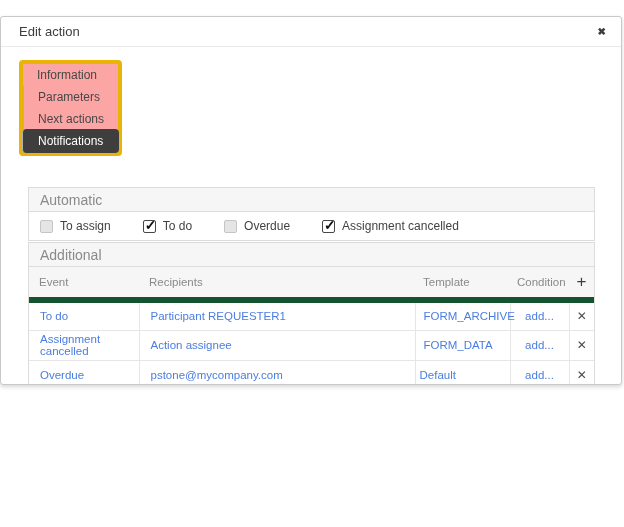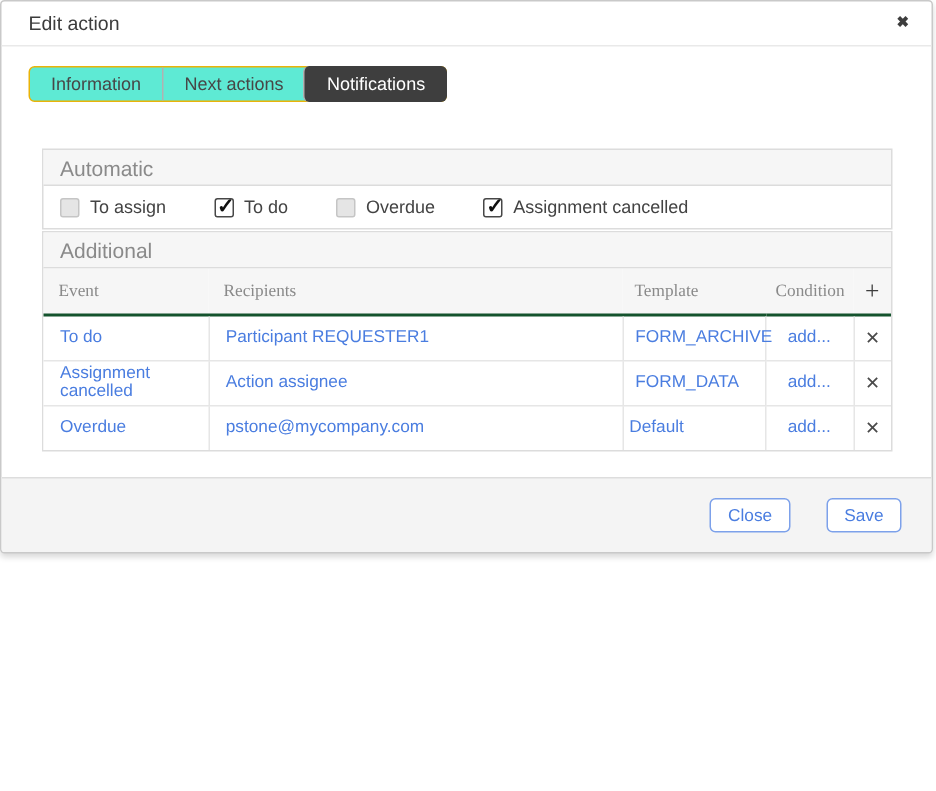--- a/index.html
+++ b/index.html
@@ -1,28 +1,28 @@
 <!DOCTYPE html>
 <html style="--accent-blue: #4a7de0; --button-border: #7da1ea; --active-tab-bg: #3e3e3e; --panel-header-bg: #f6f6f6; --footer-bg: #f4f4f4;"><head>
 <meta charset="utf-8">
 <style>
   * { margin:0; padding:0; box-sizing:border-box; }
   html,body { width:624px; height:527px; background:#fff; font-family:"Liberation Sans",sans-serif; }
 
-  .dialog { position:absolute; top:0; left:0; width:622px; height:369px;
+  .dialog { position:absolute; top:16px; left:0; width:622px; height:369px;
     background:#fff; border:1px solid #c9c9c9; border-radius:3px;
     box-shadow:0 2px 4px rgba(0,0,0,.16); display:flex; flex-direction:column; overflow:hidden; }
 
   .dlg-header { flex:0 0 30px; position:relative; border-bottom:1px solid #e9e9e9; }
   .dlg-title { position:absolute; left:18px; top:0; line-height:29px; font-size:13px; color:#3c3c3c; }
   .dlg-close { position:absolute; right:15px; top:0; line-height:29px; font-size:10px;
     font-weight:bold; color:#3d3d3d; cursor:pointer; }
 
   .tabs-row { flex:0 0 auto; margin:13px 0 0 18px; }
-  .tabs { display:inline-flex; border:1px solid #eab308; border-radius:4px; background:#5eead4; }
+  .tabs { display:inline-flex; border:4px solid #eab308; border-radius:4px; background:#fca5a5;flex-direction:column; }
   .tab { padding:0 14px; height:22px; line-height:22px; font-size:12px; color:#474747;
     border-left:1px solid #b1b1b1; cursor:pointer; white-space:nowrap; }
   .tab:first-child { border-left:none; }
   .tab.active { background:var(--active-tab-bg,#3e3e3e); color:#fff; border-radius:4px;
     margin:-1px; height:24px; line-height:24px; padding:0 15px; }
 
   .panels { flex:1 1 auto; padding:31px 26px 0 27px; }
   .panel { border:1px solid #dcdcdc; background:#fff; }
   .panel-title { height:24px; line-height:24px; background:var(--panel-header-bg,#f6f6f6);
     color:#8a8a8a; font-size:14px; padding-left:11px; border-bottom:1px solid #dcdcdc; }
@@ -31,21 +31,21 @@
   .cbwrap { display:flex; align-items:center; gap:7px; font-size:12px; color:#434343; cursor:pointer; }
   .cb { width:13px; height:13px; background:#e5e5e5; border:1px solid #c5c5c5; border-radius:2px;
     position:relative; flex:0 0 13px; }
   .cb.checked { background:#fff; border-color:#474747; }
   .cb.checked::after { content:"✓"; position:absolute; left:1px; top:-4px;
     font-size:14px; font-weight:bold; color:#101010; }
 
   .panel.additional { margin-top:1px; }
   table { width:100%; border-collapse:collapse; table-layout:fixed; }
   thead th { height:30px; background:var(--panel-header-bg,#f6f6f6); color:#8a8a8a; font-size:11.5px;
-    font-weight:normal; text-align:left; padding:0 0 0 10px; border-bottom:2px solid #14532d;font-family:Liberation Serif, serif; }
+    font-weight:normal; text-align:left; padding:0 0 0 10px; border-bottom:6px solid #14532d; }
   thead th.c { text-align:center; padding:0; }
   tbody td { height:30px; border:1px solid #e6e6e6; font-size:11.5px; padding:0 0 0 11px;
     color:var(--accent-blue,#4a7de0); background:#fff; }
   tbody td:first-child { border-left:none; }
   tbody td:last-child  { border-right:none; }
   tbody tr:last-child td { border-bottom:none; }
   td.c { text-align:center; padding:0; }
   .lnk { color:var(--accent-blue,#4a7de0); cursor:pointer; }
   .plus { font-size:17px; color:#3d3d3d; font-weight:normal; line-height:30px; cursor:pointer;
     display:block; text-align:center; }
@@ -64,20 +64,21 @@
 <div class="dialog">
 
   <div class="dlg-header">
     <span class="dlg-title">Edit action</span>
     <span class="dlg-close">✖</span>
   </div>
 
   <div class="tabs-row">
     <div class="tabs">
       <div class="tab">Information</div>
+      <div class="tab">Parameters</div>
       <div class="tab">Next actions</div>
       <div class="tab active">Notifications</div>
     </div>
   </div>
 
   <div class="panels">
 
     <div class="panel">
       <div class="panel-title">Automatic</div>
       <div class="auto-row">

